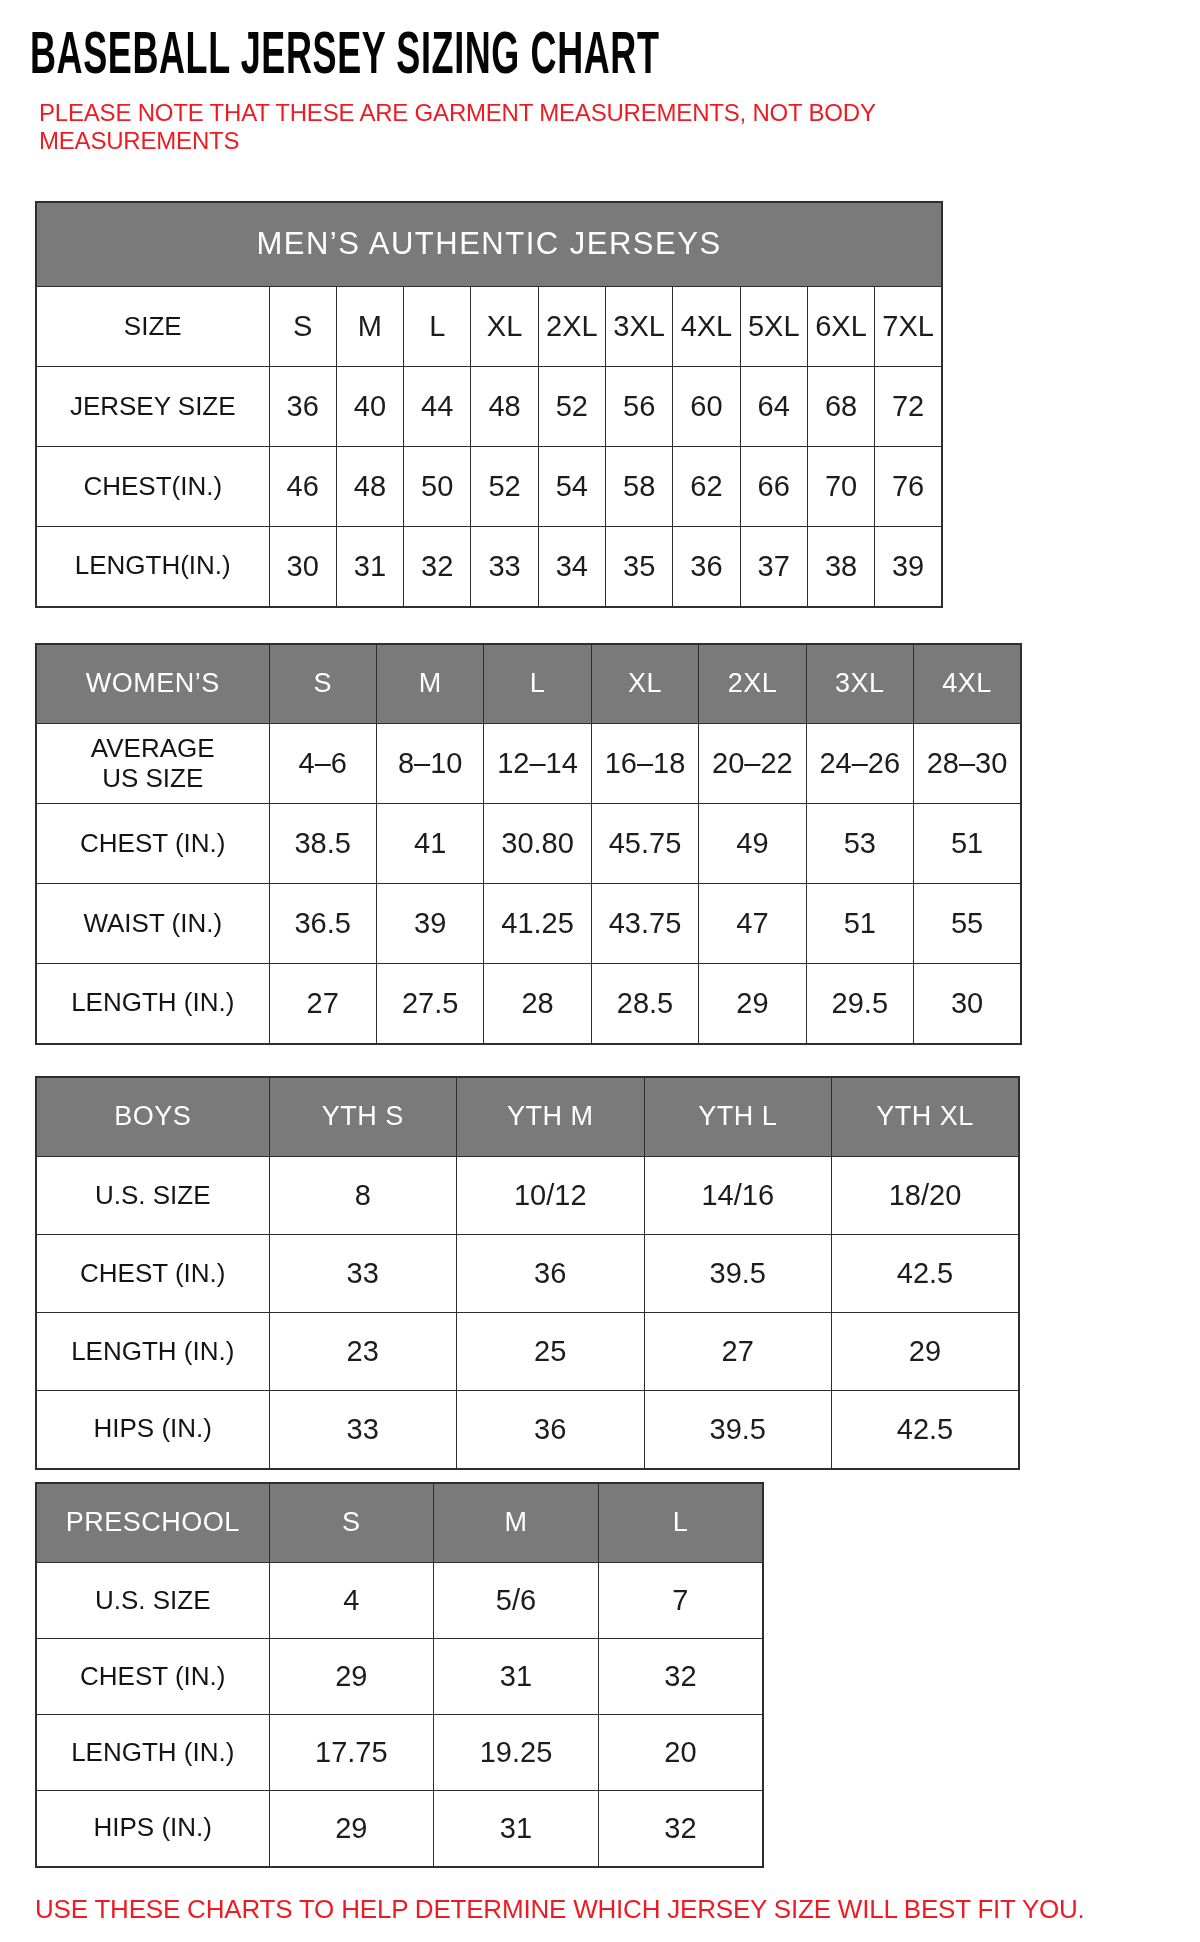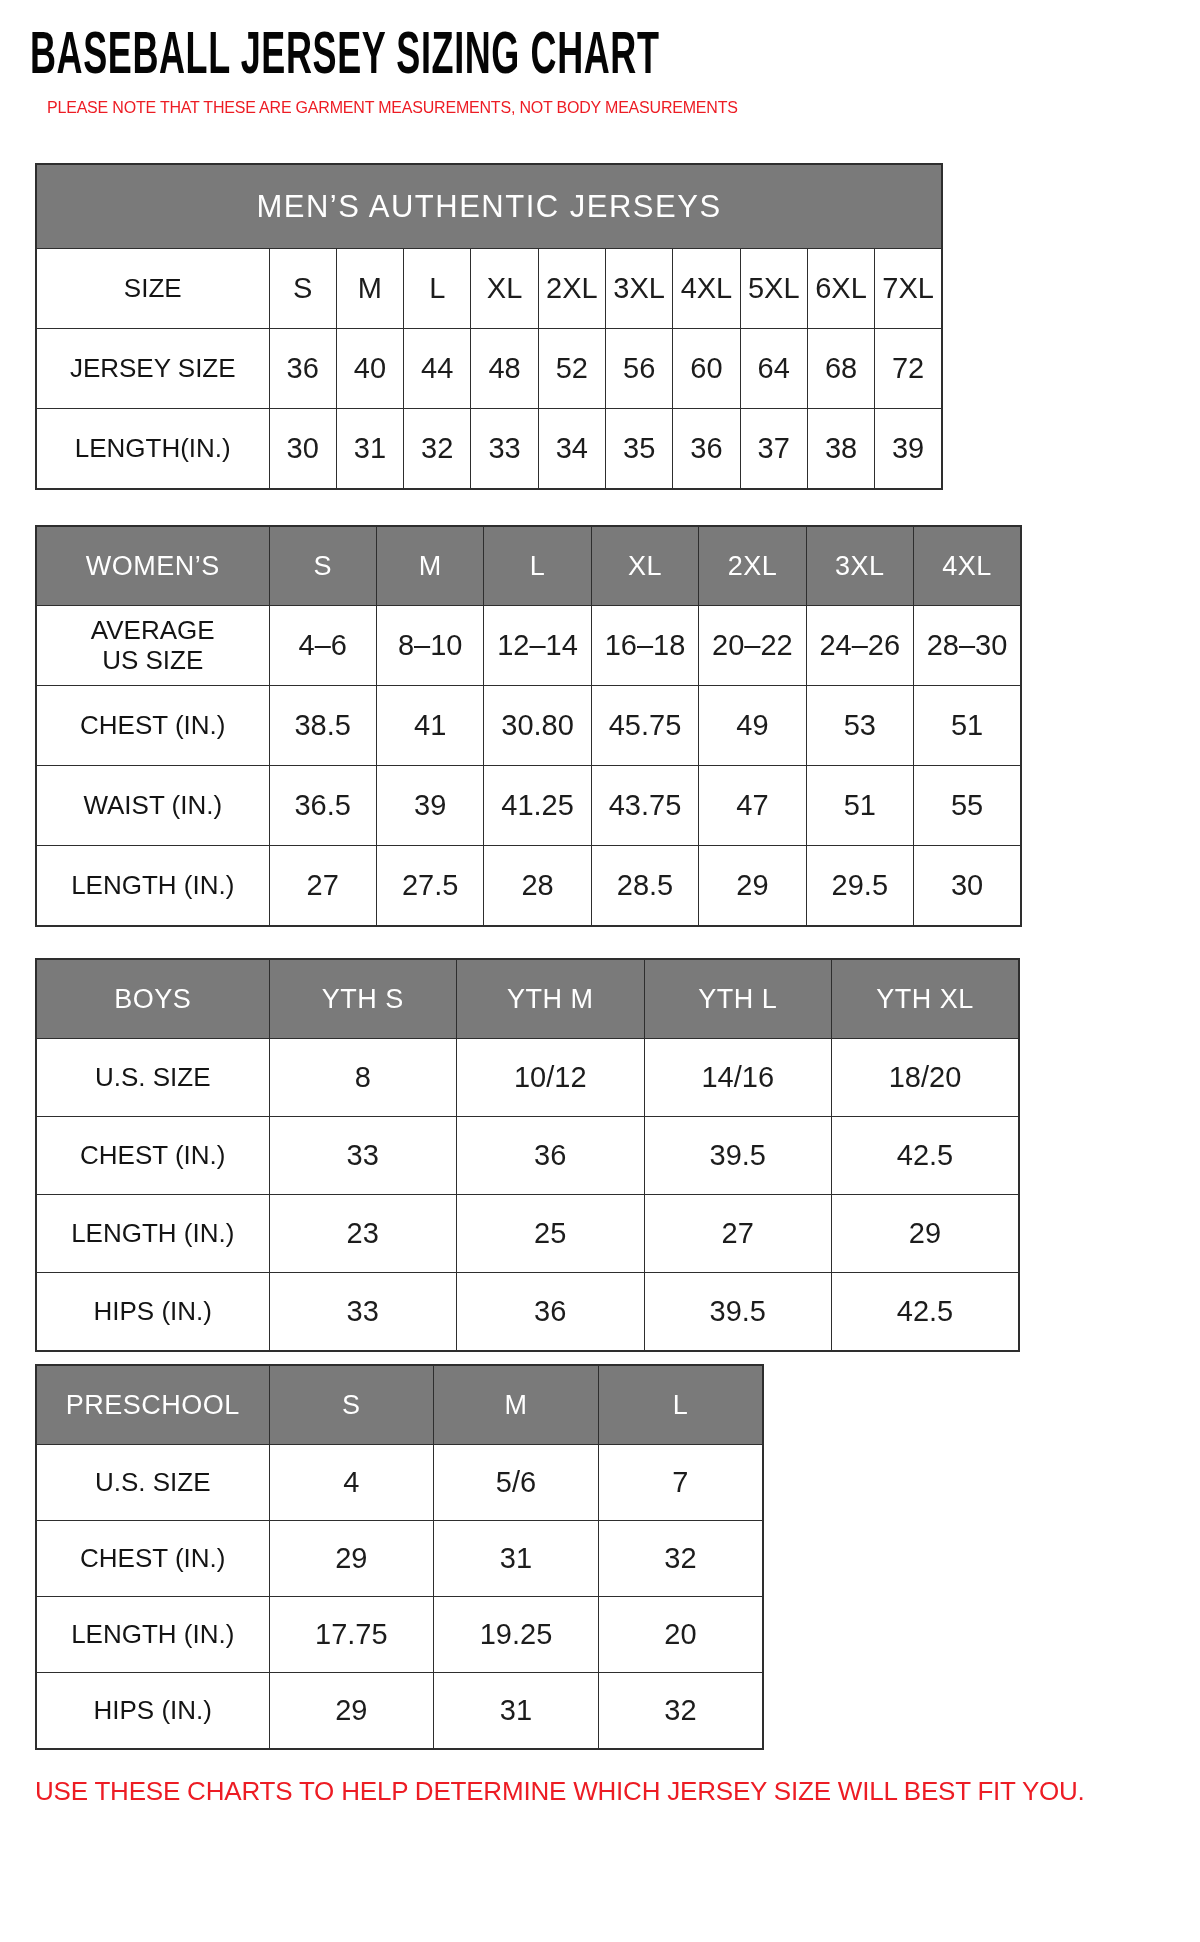--- a/index.html
+++ b/index.html
@@ -16,23 +16,23 @@
   }
   .page{padding:16px 8px 0 35px;}
 
   h1.title{margin:8px 0 0 -5px;line-height:0.95;white-space:nowrap;}
   .title-inner{
     display:inline-block;
     font-size:60px;font-weight:700;letter-spacing:1px;color:#050505;
     transform:scaleX(0.60);transform-origin:0 50%;
   }
   .note{
-    margin:18px 0 0 12px;max-width:920px;
+    margin:18px 0 0 4px;max-width:920px;
     color:var(--accent-red);
-    font-size:16px;line-height:1.18;letter-spacing:-0.2px;
+    font-size:24px;line-height:1.18;letter-spacing:-0.2px;
   }
 
   table.size-table{
     border-collapse:collapse;table-layout:fixed;background:#fff;
     border:2px solid var(--border);
   }
   .size-table col.label-col{width:233px;}
   .size-table th,.size-table td{
     border:1px solid var(--border);
     text-align:center;vertical-align:middle;
@@ -118,20 +118,33 @@
           <td>44</td>
           <td>48</td>
           <td>52</td>
           <td>56</td>
           <td>60</td>
           <td>64</td>
           <td>68</td>
           <td>72</td>
         </tr>
         <tr>
+          <th>CHEST(IN.)</th>
+          <td>46</td>
+          <td>48</td>
+          <td>50</td>
+          <td>52</td>
+          <td>54</td>
+          <td>58</td>
+          <td>62</td>
+          <td>66</td>
+          <td>70</td>
+          <td>76</td>
+        </tr>
+        <tr>
           <th>LENGTH(IN.)</th>
           <td>30</td>
           <td>31</td>
           <td>32</td>
           <td>33</td>
           <td>34</td>
           <td>35</td>
           <td>36</td>
           <td>37</td>
           <td>38</td>

